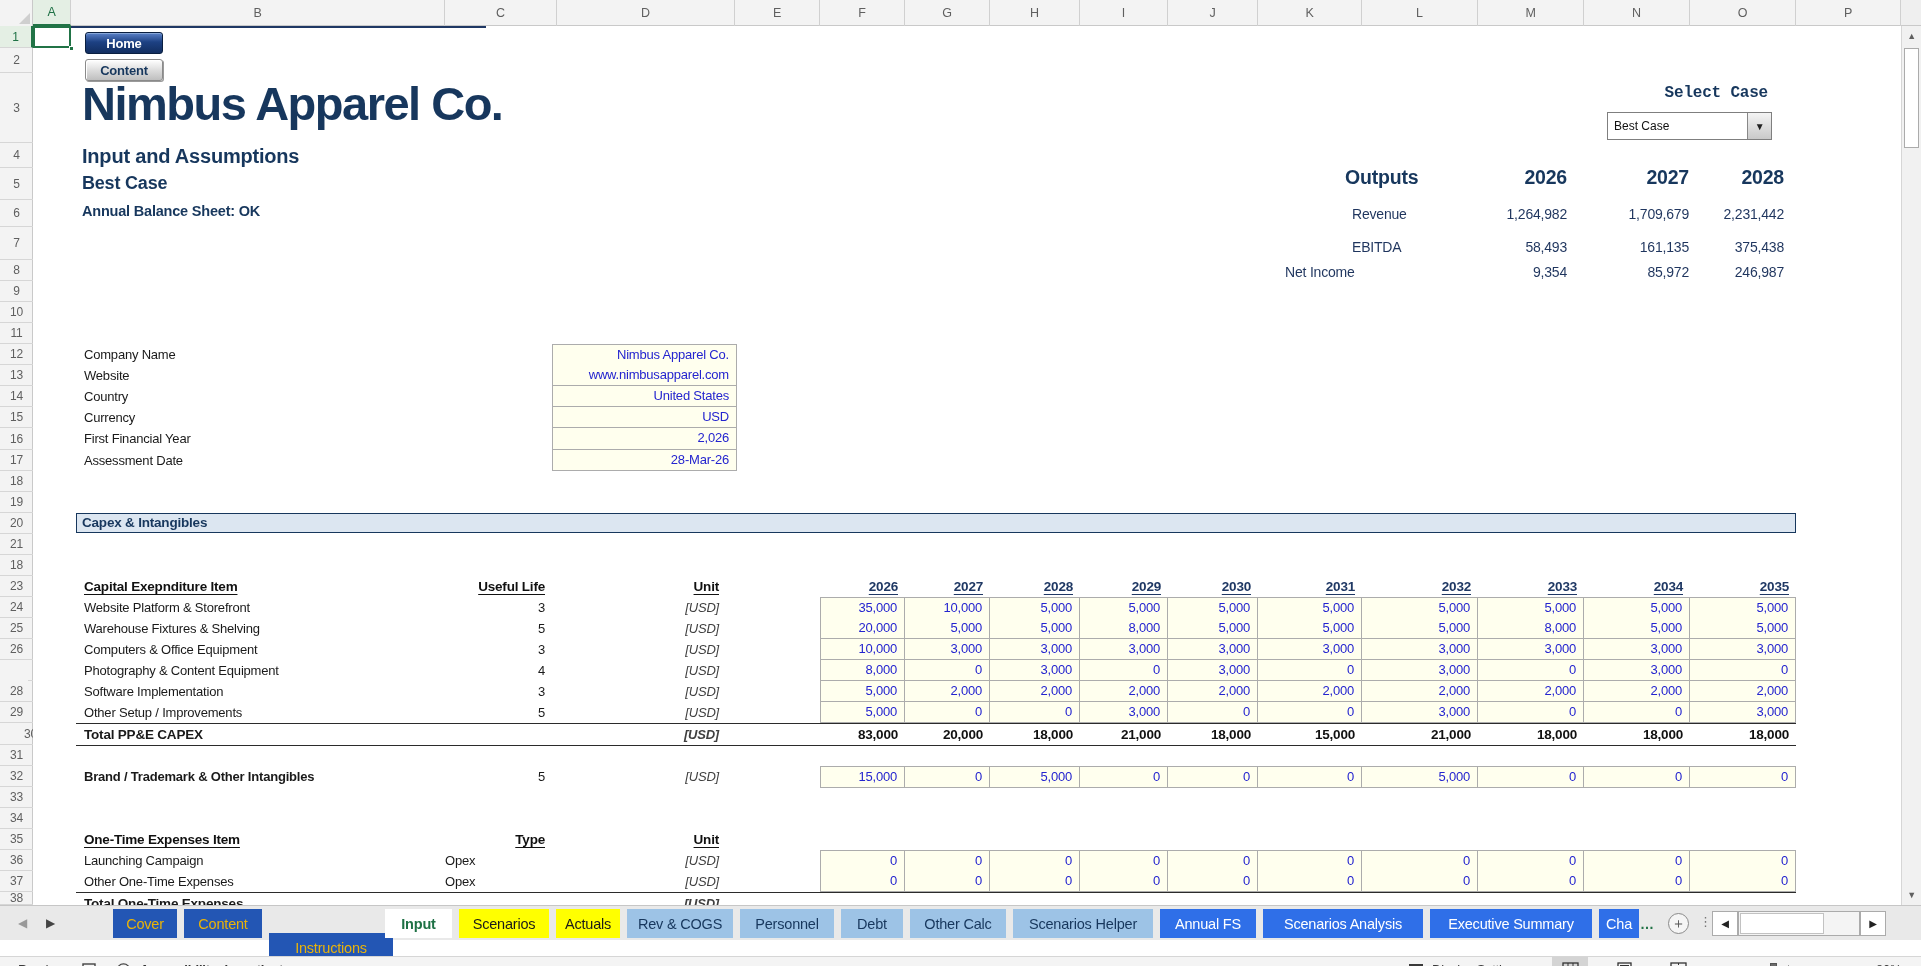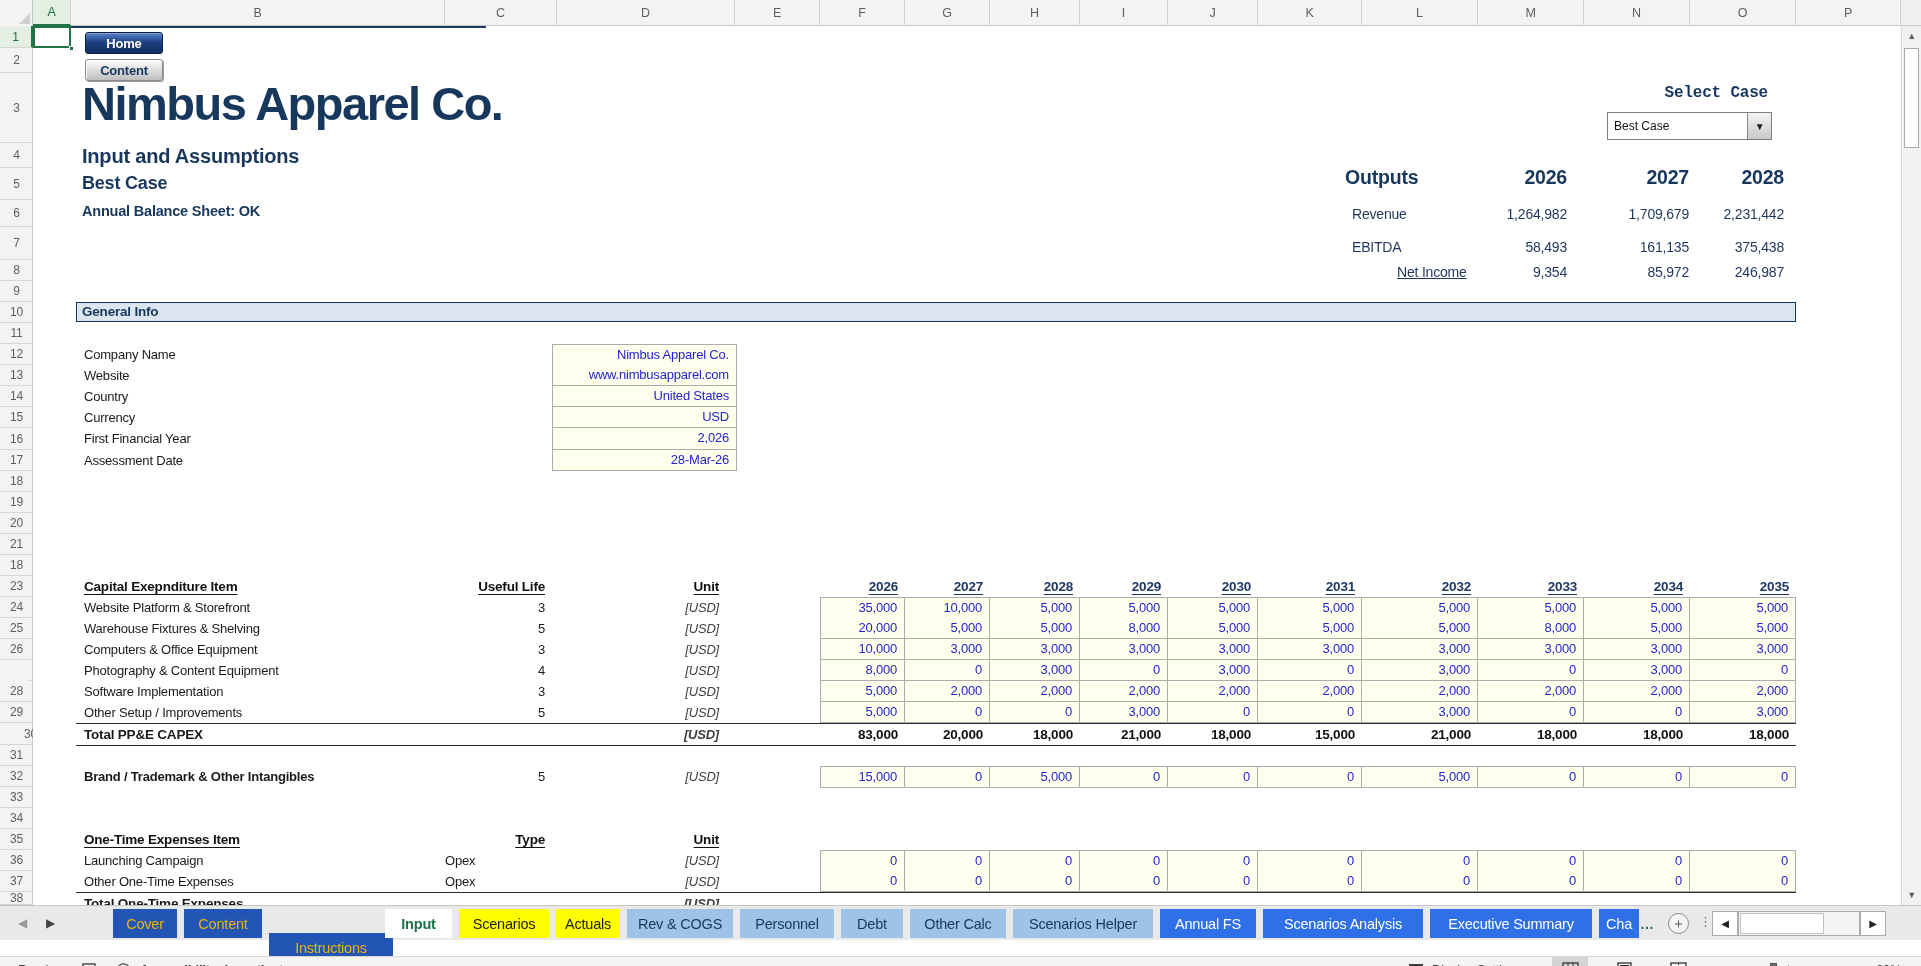--- a/index.html
+++ b/index.html
@@ -186,43 +186,43 @@
           <span style="left: 1536px; top: 180px; width: 120px; text-align: right;">1,709,679</span>
           <span style="left: 1631px; top: 180px; width: 120px; text-align: right;">2,231,442</span>
         </div>
         <div class="outrow">
           <span style="left: 1319px; top: 213px;">EBITDA</span>
           <span style="left: 1414px; top: 213px; width: 120px; text-align: right;">58,493</span>
           <span style="left: 1536px; top: 213px; width: 120px; text-align: right;">161,135</span>
           <span style="left: 1631px; top: 213px; width: 120px; text-align: right;">375,438</span>
         </div>
         <div class="outrow">
-          <span style="left: 1364px; top: 238px; text-decoration: underline;">Net Income</span>
+          <span style="left: 1252px; top: 238px;">Net Income</span>
           <span style="left: 1414px; top: 238px; width: 120px; text-align: right;">9,354</span>
           <span style="left: 1536px; top: 238px; width: 120px; text-align: right;">85,972</span>
           <span style="left: 1631px; top: 238px; width: 120px; text-align: right;">246,987</span>
         </div>
       </div>
 
-    <div class="secbar" style="top:276px;">General Info</div>
     <div id="geninfo">
         <div class="lbl" style="left: 51px; top: 321px;">Company Name</div>
         <div class="cell first toprow" style="left: 519px; top: 318px; width: 185px; height: 22px; line-height: 19px; border-left: 1px solid rgb(172, 172, 172);">Nimbus Apparel Co.</div>
         <div class="lbl" style="left: 51px; top: 342px;">Website</div>
         <div class="cell first" style="left: 519px; top: 339px; width: 185px; height: 21px; line-height: 19px; border-left: 1px solid rgb(172, 172, 172); padding-left: 12px;">www.nimbusapparel.com</div>
         <div class="lbl" style="left: 51px; top: 363px;">Country</div>
         <div class="cell first" style="left: 519px; top: 360px; width: 185px; height: 21px; line-height: 19px; border-left: 1px solid rgb(172, 172, 172);">United States</div>
         <div class="lbl" style="left: 51px; top: 384px;">Currency</div>
         <div class="cell first" style="left: 519px; top: 381px; width: 185px; height: 21px; line-height: 19px; border-left: 1px solid rgb(172, 172, 172);">USD</div>
         <div class="lbl" style="left: 51px; top: 405px;">First Financial Year</div>
         <div class="cell first" style="left: 519px; top: 402px; width: 185px; height: 22px; line-height: 20px; border-left: 1px solid rgb(172, 172, 172);">2,026</div>
         <div class="lbl" style="left: 51px; top: 427px;">Assessment Date</div>
         <div class="cell first" style="left: 519px; top: 424px; width: 185px; height: 21px; line-height: 19px; border-left: 1px solid rgb(172, 172, 172);">28-Mar-26</div>
       </div>
 
+    <div class="secbar" style="top:487px;">Capex &amp; Intangibles</div>
     <div id="capex">
         <div class="lbl hdr" style="left: 51px; top: 553px;">Capital Exepnditure Item</div>
         <div class="lbl hdr" style="left: 412px; top: 553px; width: 100px; text-align: right;">Useful Life</div>
         <div class="lbl hdr" style="left: 524px; top: 553px; width: 162px; text-align: right;">Unit</div>
         <div class="yrhdr" style="left: 787px; top: 553px; width: 78px;">2026</div>
         <div class="yrhdr" style="left: 872px; top: 553px; width: 78px;">2027</div>
         <div class="yrhdr" style="left: 957px; top: 553px; width: 83px;">2028</div>
         <div class="yrhdr" style="left: 1047px; top: 553px; width: 81px;">2029</div>
         <div class="yrhdr" style="left: 1135px; top: 553px; width: 83px;">2030</div>
         <div class="yrhdr" style="left: 1225px; top: 553px; width: 97px;">2031</div>

